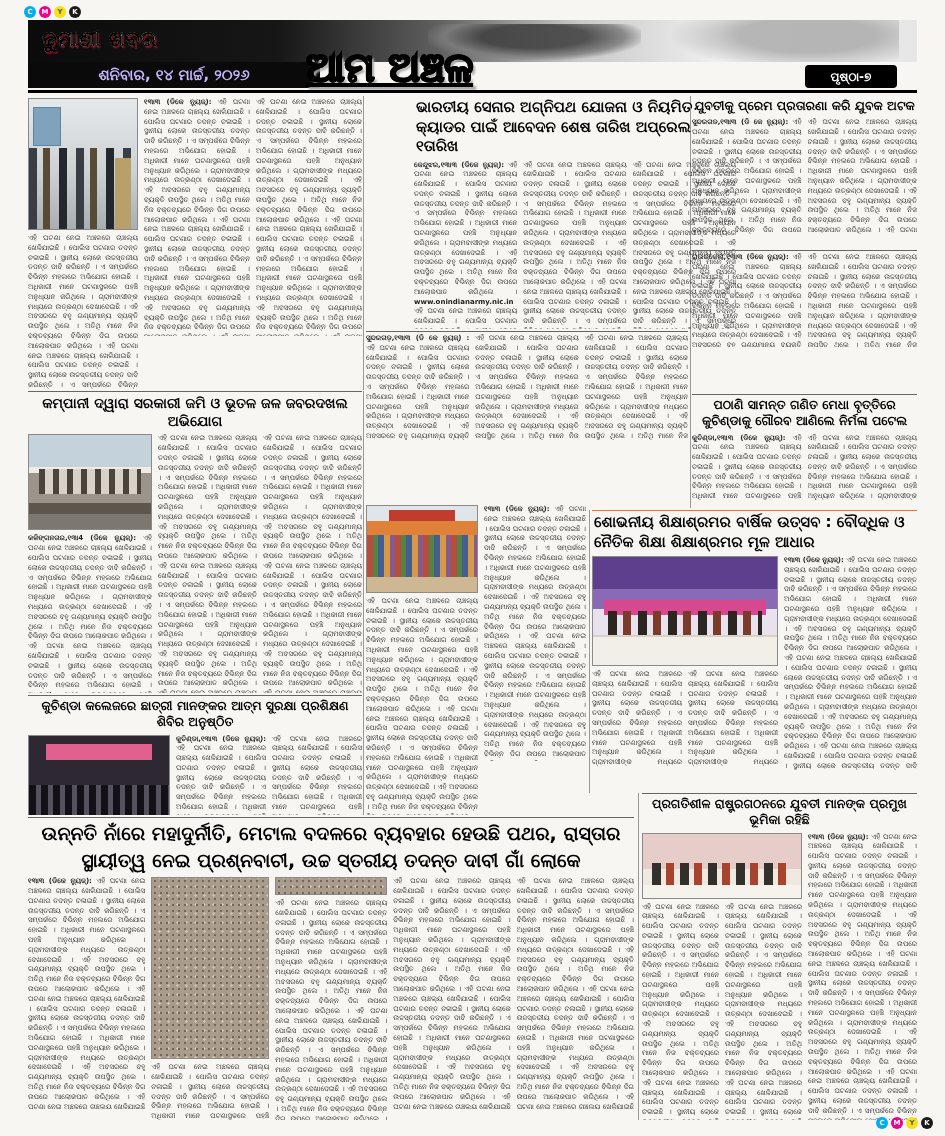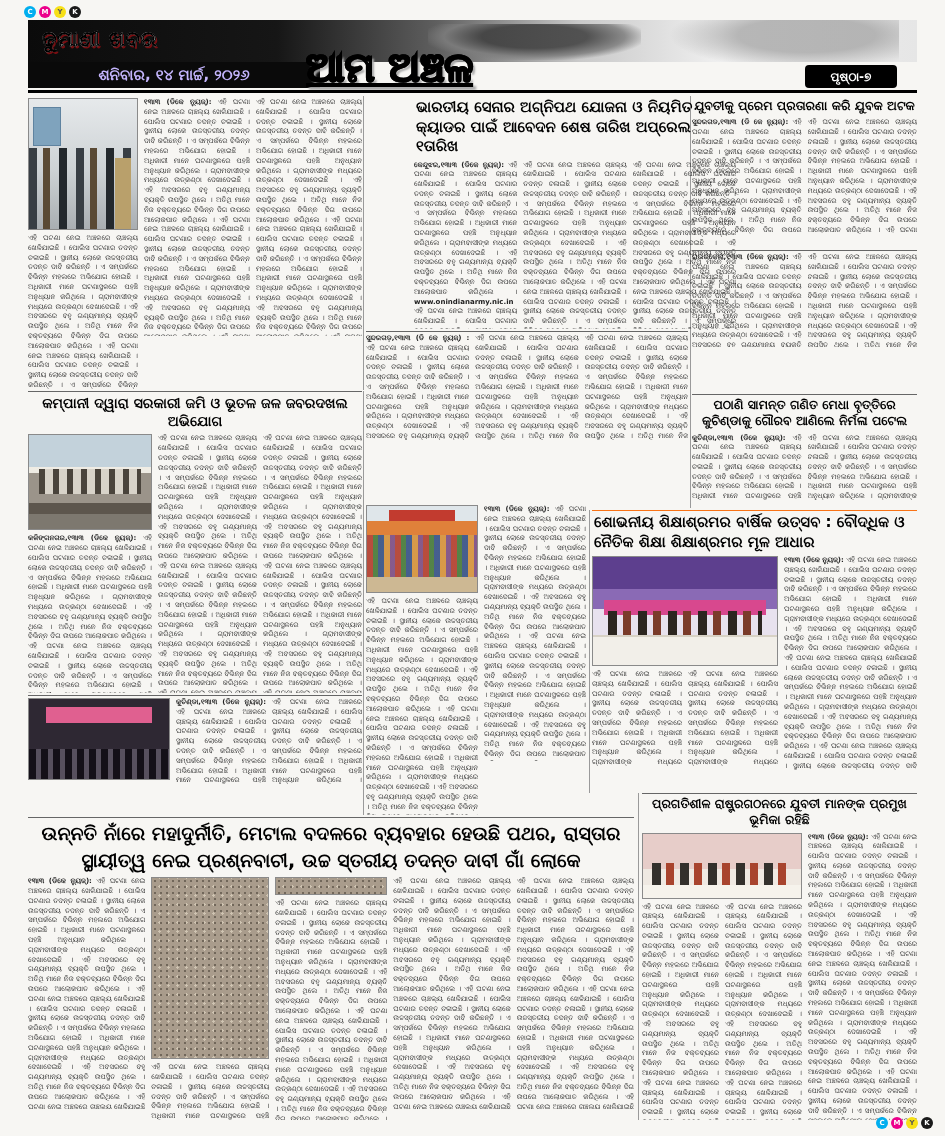--- a/index.html
+++ b/index.html
@@ -269,34 +269,35 @@
 
 <section class="art a9">
   <h2 class="hl hl-sm" style="font-size:14px;">କମ୍ପାନୀ ଦ୍ୱାରା ସରକାରୀ ଜମି ଓ ଭୂତଳ ଜଳ ଜବରଦଖଲ ଅଭିଯୋଗ</h2>
   <div class="cols">
     <div class="stack" style="width:124px;">
       <div class="photo ph-mill" style="width:124px;height:96px;">
         <span class="pA"></span>
         <span class="pB"></span>
       </div>
       <div class="col" style="height:162px;">
-        <b class="lead">କଳିଙ୍ଗନଗର,୧୩ା୩ (ଡିକେ ନ୍ୟୁଜ୍):</b>
+        <b class="lead">କଳିଙ୍ଗନଗର,୧୩ା4 (ଡିକେ ନ୍ୟୁଜ୍):</b>
         <span> ଏହି ଘଟଣା ନେଇ ଅଞ୍ଚଳରେ ଚାଞ୍ଚଲ୍ୟ ଖେଳିଯାଇଛି । ପୋଲିସ ଘଟଣାର ତଦନ୍ତ ଚଳାଇଛି । ସ୍ଥାନୀୟ ଲୋକେ ଉଚ୍ଚସ୍ତରୀୟ ତଦନ୍ତ ଦାବି କରିଛନ୍ତି । ଏ ସମ୍ପର୍କରେ ବିଭିନ୍ନ ମହଲରେ ଅଭିଯୋଗ ହୋଇଛି । ଅଧିକାରୀ ମାନେ ଘଟଣାସ୍ଥଳରେ ପହଞ୍ଚି ଅନୁଧ୍ୟାନ କରିଥିଲେ । ଗ୍ରାମବାସୀଙ୍କ ମଧ୍ୟରେ ଉତ୍କଣ୍ଠା ଦେଖାଦେଇଛି । ଏହି ଅବସରରେ ବହୁ ଗଣ୍ୟମାନ୍ୟ ବ୍ୟକ୍ତି ଉପସ୍ଥିତ ଥିଲେ । ଅତିଥି ମାନେ ନିଜ ବକ୍ତବ୍ୟରେ ବିଭିନ୍ନ ଦିଗ ଉପରେ ଆଲୋକପାତ କରିଥିଲେ । ଏହି ଘଟଣା ନେଇ ଅଞ୍ଚଳରେ ଚାଞ୍ଚଲ୍ୟ ଖେଳିଯାଇଛି । ପୋଲିସ ଘଟଣାର ତଦନ୍ତ ଚଳାଇଛି । ସ୍ଥାନୀୟ ଲୋକେ ଉଚ୍ଚସ୍ତରୀୟ ତଦନ୍ତ ଦାବି କରିଛନ୍ତି । ଏ ସମ୍ପର୍କରେ ବିଭିନ୍ନ ମହଲରେ ଅଭିଯୋଗ ହୋଇଛି । ଅଧିକାରୀ ମାନେ ଘଟଣାସ୍ଥଳରେ ପହଞ୍ଚି ଅନୁଧ୍ୟାନ କରିଥିଲେ । ଗ୍ରାମବାସୀଙ୍କ ମଧ୍ୟରେ ଉତ୍କଣ୍ଠା ଦେଖାଦେଇଛି । ଏହି ଅବସରରେ ବହୁ ଗଣ୍ୟମାନ୍ୟ ବ୍ୟକ୍ତି ଉପସ୍ଥିତ ଥିଲେ । ଅତିଥି ମାନେ ନିଜ ବକ୍ତବ୍ୟରେ ବିଭିନ୍ନ ଦିଗ ଉପରେ ଆଲୋକପାତ କରିଥିଲେ । ଏହି ଘଟଣା ନେଇ ଅଞ୍ଚଳରେ ଚାଞ୍ଚଲ୍ୟ ଖେଳିଯାଇଛି । ପୋଲିସ ଘଟଣାର ତଦନ୍ତ ଚଳାଇଛି । ସ୍ଥାନୀୟ ଲୋକେ ଉଚ୍ଚସ୍ତରୀୟ ତଦନ୍ତ ଦାବି କରିଛନ୍ତି । ଏ ସମ୍ପର୍କରେ ବିଭିନ୍ନ ମହଲରେ ଅଭିଯୋଗ ହୋଇଛି । ଅଧିକାରୀ ମାନେ ଘଟଣାସ୍ଥଳରେ ପହଞ୍ଚି ଅନୁଧ୍ୟାନ କରିଥିଲେ । ଗ୍ରାମବାସୀଙ୍କ ମଧ୍ୟରେ ଉତ୍କଣ୍ଠା ଦେଖାଦେଇଛି । ଏହି ଅବସରରେ ବହୁ ଗଣ୍ୟମାନ୍ୟ ବ୍ୟକ୍ତି ଉପସ୍ଥିତ ଥିଲେ । ଅତିଥି ମାନେ ନିଜ ବକ୍ତବ୍ୟରେ ବିଭିନ୍ନ ଦିଗ ଉପରେ ଆଲୋକପାତ କରିଥିଲେ ।</span>
       </div>
     </div>
     <div class="col" style="height:264px;">
       <span> ଏହି ଘଟଣା ନେଇ ଅଞ୍ଚଳରେ ଚାଞ୍ଚଲ୍ୟ ଖେଳିଯାଇଛି । ପୋଲିସ ଘଟଣାର ତଦନ୍ତ ଚଳାଇଛି । ସ୍ଥାନୀୟ ଲୋକେ ଉଚ୍ଚସ୍ତରୀୟ ତଦନ୍ତ ଦାବି କରିଛନ୍ତି । ଏ ସମ୍ପର୍କରେ ବିଭିନ୍ନ ମହଲରେ ଅଭିଯୋଗ ହୋଇଛି । ଅଧିକାରୀ ମାନେ ଘଟଣାସ୍ଥଳରେ ପହଞ୍ଚି ଅନୁଧ୍ୟାନ କରିଥିଲେ । ଗ୍ରାମବାସୀଙ୍କ ମଧ୍ୟରେ ଉତ୍କଣ୍ଠା ଦେଖାଦେଇଛି । ଏହି ଅବସରରେ ବହୁ ଗଣ୍ୟମାନ୍ୟ ବ୍ୟକ୍ତି ଉପସ୍ଥିତ ଥିଲେ । ଅତିଥି ମାନେ ନିଜ ବକ୍ତବ୍ୟରେ ବିଭିନ୍ନ ଦିଗ ଉପରେ ଆଲୋକପାତ କରିଥିଲେ । ଏହି ଘଟଣା ନେଇ ଅଞ୍ଚଳରେ ଚାଞ୍ଚଲ୍ୟ ଖେଳିଯାଇଛି । ପୋଲିସ ଘଟଣାର ତଦନ୍ତ ଚଳାଇଛି । ସ୍ଥାନୀୟ ଲୋକେ ଉଚ୍ଚସ୍ତରୀୟ ତଦନ୍ତ ଦାବି କରିଛନ୍ତି । ଏ ସମ୍ପର୍କରେ ବିଭିନ୍ନ ମହଲରେ ଅଭିଯୋଗ ହୋଇଛି । ଅଧିକାରୀ ମାନେ ଘଟଣାସ୍ଥଳରେ ପହଞ୍ଚି ଅନୁଧ୍ୟାନ କରିଥିଲେ । ଗ୍ରାମବାସୀଙ୍କ ମଧ୍ୟରେ ଉତ୍କଣ୍ଠା ଦେଖାଦେଇଛି । ଏହି ଅବସରରେ ବହୁ ଗଣ୍ୟମାନ୍ୟ ବ୍ୟକ୍ତି ଉପସ୍ଥିତ ଥିଲେ । ଅତିଥି ମାନେ ନିଜ ବକ୍ତବ୍ୟରେ ବିଭିନ୍ନ ଦିଗ ଉପରେ ଆଲୋକପାତ କରିଥିଲେ । ଏହି ଘଟଣା ନେଇ ଅଞ୍ଚଳରେ ଚାଞ୍ଚଲ୍ୟ ଖେଳିଯାଇଛି । ପୋଲିସ ଘଟଣାର ତଦନ୍ତ ଚଳାଇଛି । ସ୍ଥାନୀୟ ଲୋକେ ଉଚ୍ଚସ୍ତରୀୟ ତଦନ୍ତ ଦାବି କରିଛନ୍ତି । ଏ ସମ୍ପର୍କରେ ବିଭିନ୍ନ ମହଲରେ ଅଭିଯୋଗ ହୋଇଛି । ଅଧିକାରୀ ମାନେ ଘଟଣାସ୍ଥଳରେ ପହଞ୍ଚି ଅନୁଧ୍ୟାନ କରିଥିଲେ । ଗ୍ରାମବାସୀଙ୍କ ମଧ୍ୟରେ ଉତ୍କଣ୍ଠା ଦେଖାଦେଇଛି । ଏହି ଅବସରରେ ବହୁ ଗଣ୍ୟମାନ୍ୟ ବ୍ୟକ୍ତି ଉପସ୍ଥିତ ଥିଲେ । ଅତିଥି ମାନେ ନିଜ ବକ୍ତବ୍ୟରେ ବିଭିନ୍ନ ଦିଗ ଉପରେ ଆଲୋକପାତ କରିଥିଲେ । ଏହି ଘଟଣା ନେଇ ଅଞ୍ଚଳରେ ଚାଞ୍ଚଲ୍ୟ ଖେଳିଯାଇଛି । ପୋଲିସ ଘଟଣାର ତଦନ୍ତ ଚଳାଇଛି । ସ୍ଥାନୀୟ ଲୋକେ ଉଚ୍ଚସ୍ତରୀୟ ତଦନ୍ତ ଦାବି କରିଛନ୍ତି । ଏ ସମ୍ପର୍କରେ ବିଭିନ୍ନ ମହଲରେ ଅଭିଯୋଗ ହୋଇଛି । ଅଧିକାରୀ ମାନେ ଘଟଣାସ୍ଥଳରେ ପହଞ୍ଚି ଅନୁଧ୍ୟାନ କରିଥିଲେ । ଗ୍ରାମବାସୀଙ୍କ ମଧ୍ୟରେ ଉତ୍କଣ୍ଠା ଦେଖାଦେଇଛି । ଏହି ଅବସରରେ ବହୁ ଗଣ୍ୟମାନ୍ୟ ବ୍ୟକ୍ତି ଉପସ୍ଥିତ ଥିଲେ । ଅତିଥି ମାନେ ନିଜ ବକ୍ତବ୍ୟରେ ବିଭିନ୍ନ ଦିଗ ଉପରେ ଆଲୋକପାତ କରିଥିଲେ ।</span>
     </div>
     <div class="col" style="height:264px;">
       <span> ଏହି ଘଟଣା ନେଇ ଅଞ୍ଚଳରେ ଚାଞ୍ଚଲ୍ୟ ଖେଳିଯାଇଛି । ପୋଲିସ ଘଟଣାର ତଦନ୍ତ ଚଳାଇଛି । ସ୍ଥାନୀୟ ଲୋକେ ଉଚ୍ଚସ୍ତରୀୟ ତଦନ୍ତ ଦାବି କରିଛନ୍ତି । ଏ ସମ୍ପର୍କରେ ବିଭିନ୍ନ ମହଲରେ ଅଭିଯୋଗ ହୋଇଛି । ଅଧିକାରୀ ମାନେ ଘଟଣାସ୍ଥଳରେ ପହଞ୍ଚି ଅନୁଧ୍ୟାନ କରିଥିଲେ । ଗ୍ରାମବାସୀଙ୍କ ମଧ୍ୟରେ ଉତ୍କଣ୍ଠା ଦେଖାଦେଇଛି । ଏହି ଅବସରରେ ବହୁ ଗଣ୍ୟମାନ୍ୟ ବ୍ୟକ୍ତି ଉପସ୍ଥିତ ଥିଲେ । ଅତିଥି ମାନେ ନିଜ ବକ୍ତବ୍ୟରେ ବିଭିନ୍ନ ଦିଗ ଉପରେ ଆଲୋକପାତ କରିଥିଲେ । ଏହି ଘଟଣା ନେଇ ଅଞ୍ଚଳରେ ଚାଞ୍ଚଲ୍ୟ ଖେଳିଯାଇଛି । ପୋଲିସ ଘଟଣାର ତଦନ୍ତ ଚଳାଇଛି । ସ୍ଥାନୀୟ ଲୋକେ ଉଚ୍ଚସ୍ତରୀୟ ତଦନ୍ତ ଦାବି କରିଛନ୍ତି । ଏ ସମ୍ପର୍କରେ ବିଭିନ୍ନ ମହଲରେ ଅଭିଯୋଗ ହୋଇଛି । ଅଧିକାରୀ ମାନେ ଘଟଣାସ୍ଥଳରେ ପହଞ୍ଚି ଅନୁଧ୍ୟାନ କରିଥିଲେ । ଗ୍ରାମବାସୀଙ୍କ ମଧ୍ୟରେ ଉତ୍କଣ୍ଠା ଦେଖାଦେଇଛି । ଏହି ଅବସରରେ ବହୁ ଗଣ୍ୟମାନ୍ୟ ବ୍ୟକ୍ତି ଉପସ୍ଥିତ ଥିଲେ । ଅତିଥି ମାନେ ନିଜ ବକ୍ତବ୍ୟରେ ବିଭିନ୍ନ ଦିଗ ଉପରେ ଆଲୋକପାତ କରିଥିଲେ । ଏହି ଘଟଣା ନେଇ ଅଞ୍ଚଳରେ ଚାଞ୍ଚଲ୍ୟ ଖେଳିଯାଇଛି । ପୋଲିସ ଘଟଣାର ତଦନ୍ତ ଚଳାଇଛି । ସ୍ଥାନୀୟ ଲୋକେ ଉଚ୍ଚସ୍ତରୀୟ ତଦନ୍ତ ଦାବି କରିଛନ୍ତି । ଏ ସମ୍ପର୍କରେ ବିଭିନ୍ନ ମହଲରେ ଅଭିଯୋଗ ହୋଇଛି । ଅଧିକାରୀ ମାନେ ଘଟଣାସ୍ଥଳରେ ପହଞ୍ଚି ଅନୁଧ୍ୟାନ କରିଥିଲେ । ଗ୍ରାମବାସୀଙ୍କ ମଧ୍ୟରେ ଉତ୍କଣ୍ଠା ଦେଖାଦେଇଛି । ଏହି ଅବସରରେ ବହୁ ଗଣ୍ୟମାନ୍ୟ ବ୍ୟକ୍ତି ଉପସ୍ଥିତ ଥିଲେ । ଅତିଥି ମାନେ ନିଜ ବକ୍ତବ୍ୟରେ ବିଭିନ୍ନ ଦିଗ ଉପରେ ଆଲୋକପାତ କରିଥିଲେ । ଏହି ଘଟଣା ନେଇ ଅଞ୍ଚଳରେ ଚାଞ୍ଚଲ୍ୟ ଖେଳିଯାଇଛି । ପୋଲିସ ଘଟଣାର ତଦନ୍ତ ଚଳାଇଛି । ସ୍ଥାନୀୟ ଲୋକେ ଉଚ୍ଚସ୍ତରୀୟ ତଦନ୍ତ ଦାବି କରିଛନ୍ତି । ଏ ସମ୍ପର୍କରେ ବିଭିନ୍ନ ମହଲରେ ଅଭିଯୋଗ ହୋଇଛି । ଅଧିକାରୀ ମାନେ ଘଟଣାସ୍ଥଳରେ ପହଞ୍ଚି ଅନୁଧ୍ୟାନ କରିଥିଲେ । ଗ୍ରାମବାସୀଙ୍କ ମଧ୍ୟରେ ଉତ୍କଣ୍ଠା ଦେଖାଦେଇଛି । ଏହି ଅବସରରେ ବହୁ ଗଣ୍ୟମାନ୍ୟ ବ୍ୟକ୍ତି ଉପସ୍ଥିତ ଥିଲେ । ଅତିଥି ମାନେ ନିଜ ବକ୍ତବ୍ୟରେ ବିଭିନ୍ନ ଦିଗ ଉପରେ ଆଲୋକପାତ କରିଥିଲେ ।</span>
     </div>
   </div>
 </section>
 
 <section class="art a10">
+  <h2 class="hl hl-sm">କୁଚିଣ୍ଡା କଲେଜରେ ଛାତ୍ରୀ ମାନଙ୍କର ଆତ୍ମ ସୁରକ୍ଷା ପ୍ରଶିକ୍ଷଣ ଶିବିର ଅନୁଷ୍ଠିତ</h2>
   <div class="cols">
     <div class="photo ph-dark" style="width:142px;height:82px;">
       <span class="pA"></span>
       <span class="pB"></span>
     </div>
     <div class="col" style="height:86px;">
       <b class="lead">କୁଚିଣ୍ଡା,୧୩ା୩ (ଡିକେ ନ୍ୟୁଜ୍):</b>
       <span> ଏହି ଘଟଣା ନେଇ ଅଞ୍ଚଳରେ ଚାଞ୍ଚଲ୍ୟ ଖେଳିଯାଇଛି । ପୋଲିସ ଘଟଣାର ତଦନ୍ତ ଚଳାଇଛି । ସ୍ଥାନୀୟ ଲୋକେ ଉଚ୍ଚସ୍ତରୀୟ ତଦନ୍ତ ଦାବି କରିଛନ୍ତି । ଏ ସମ୍ପର୍କରେ ବିଭିନ୍ନ ମହଲରେ ଅଭିଯୋଗ ହୋଇଛି । ଅଧିକାରୀ ମାନେ ଘଟଣାସ୍ଥଳରେ ପହଞ୍ଚି ଅନୁଧ୍ୟାନ କରିଥିଲେ । ଗ୍ରାମବାସୀଙ୍କ ମଧ୍ୟରେ ଉତ୍କଣ୍ଠା ଦେଖାଦେଇଛି । ଏହି ଅବସରରେ ବହୁ ଗଣ୍ୟମାନ୍ୟ ବ୍ୟକ୍ତି ଉପସ୍ଥିତ ଥିଲେ । ଅତିଥି ମାନେ ନିଜ ବକ୍ତବ୍ୟରେ ବିଭିନ୍ନ ଦିଗ ଉପରେ ଆଲୋକପାତ କରିଥିଲେ । ଏହି ଘଟଣା ନେଇ ଅଞ୍ଚଳରେ ଚାଞ୍ଚଲ୍ୟ ଖେଳିଯାଇଛି । ପୋଲିସ ଘଟଣାର ତଦନ୍ତ ଚଳାଇଛି । ସ୍ଥାନୀୟ ଲୋକେ ଉଚ୍ଚସ୍ତରୀୟ ତଦନ୍ତ ଦାବି କରିଛନ୍ତି । ଏ ସମ୍ପର୍କରେ ବିଭିନ୍ନ ମହଲରେ ଅଭିଯୋଗ ହୋଇଛି । ଅଧିକାରୀ ମାନେ ଘଟଣାସ୍ଥଳରେ ପହଞ୍ଚି ଅନୁଧ୍ୟାନ କରିଥିଲେ । ଗ୍ରାମବାସୀଙ୍କ ମଧ୍ୟରେ ଉତ୍କଣ୍ଠା ଦେଖାଦେଇଛି । ଏହି ଅବସରରେ ବହୁ ଗଣ୍ୟମାନ୍ୟ ବ୍ୟକ୍ତି ଉପସ୍ଥିତ ଥିଲେ । ଅତିଥି ମାନେ ନିଜ ବକ୍ତବ୍ୟରେ ବିଭିନ୍ନ ଦିଗ ଉପରେ ଆଲୋକପାତ କରିଥିଲେ ।</span>
     </div>
     <div class="col" style="height:86px;">

